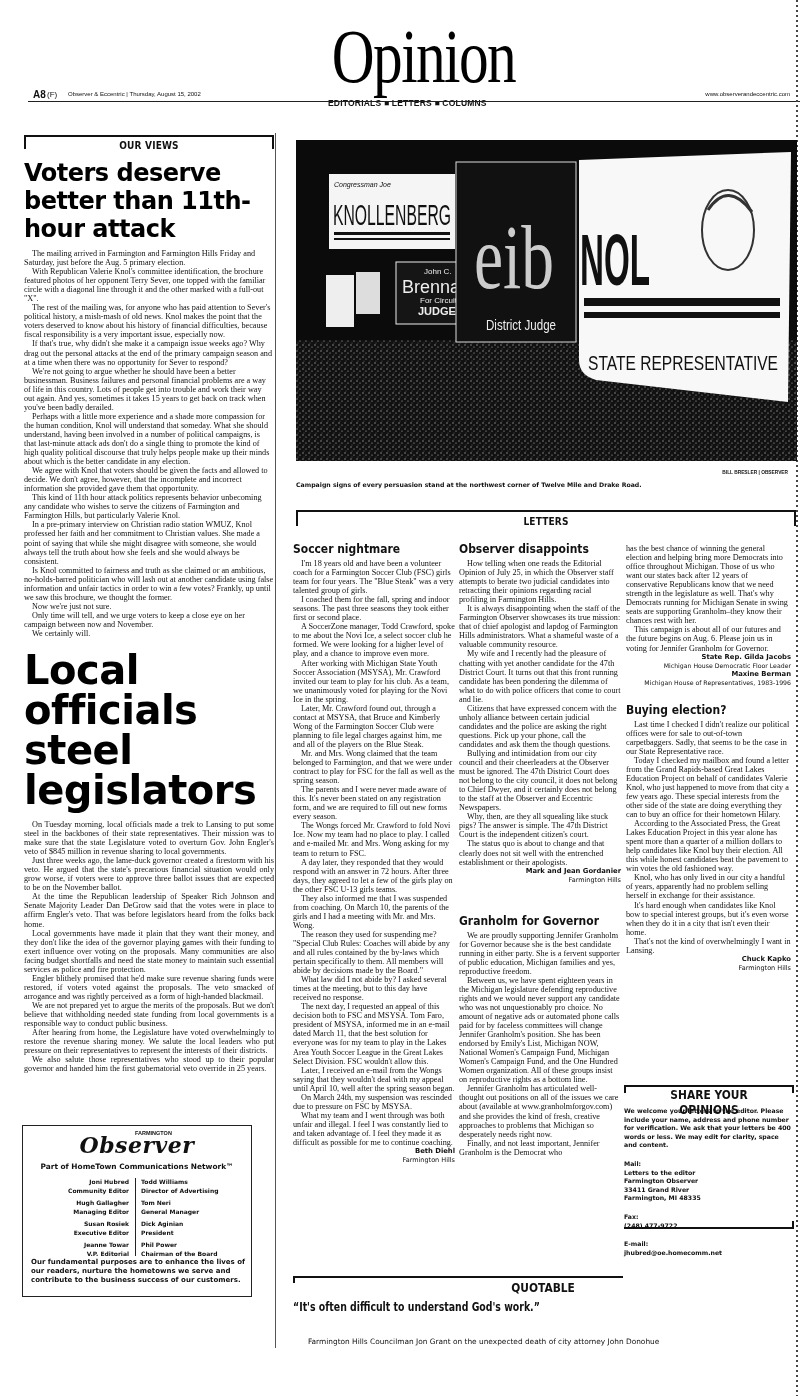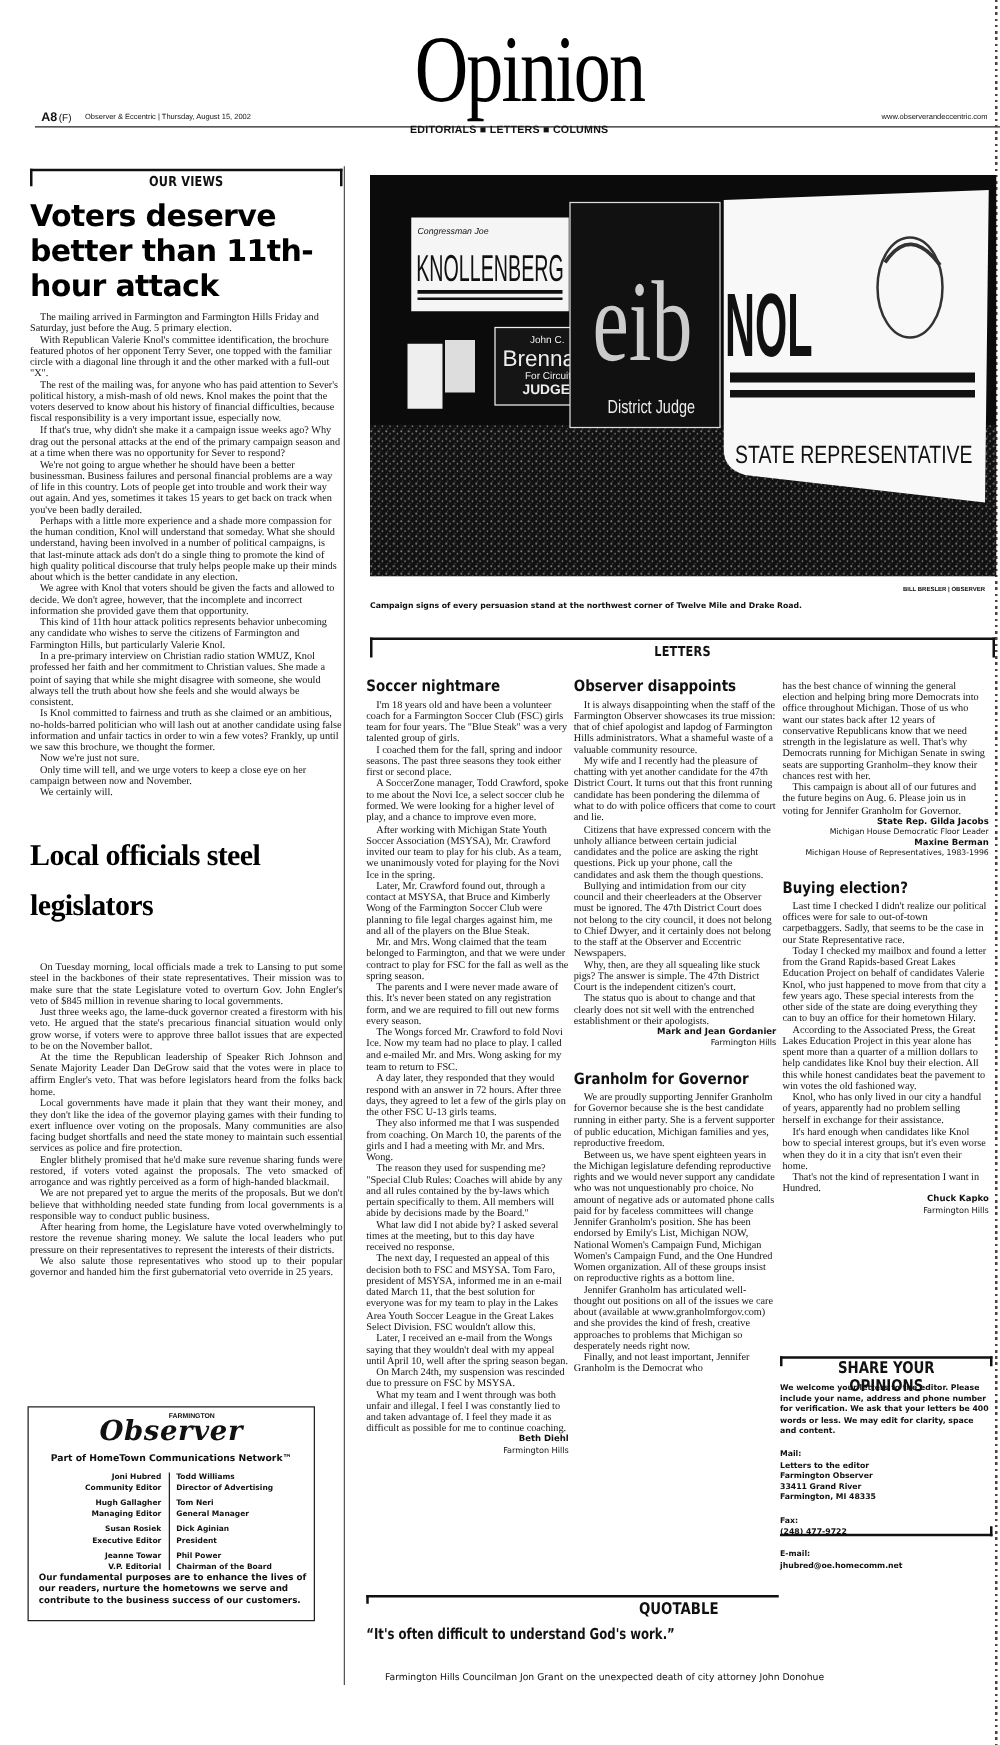--- a/index.html
+++ b/index.html
@@ -19,26 +19,26 @@
   #head-rule { position: absolute; left: 28px; top: 101px; width: 772px; height: 1px; background: #222; }
 
   
   #left-col { position: absolute; left: 24px; top: 135px; width: 250px; }
   .section-box { border-top: 2px solid #111; border-left: 2px solid #111; border-right: 2px solid #111; height: 14px; position: relative; }
   .section-label { font-family: "DejaVu Sans", sans-serif; font-weight: bold; font-size: 11px; text-align: center; transform: scaleX(0.82); letter-spacing: 0.2px; }
   #ourviews-label { position: absolute; left: 0; right: 0; top: 2px; }
 
   .headline { font-family: "DejaVu Sans", sans-serif; font-weight: bold; color: #000; }
   #ed1-headline { margin-top: 10px; font-size: 24px; line-height: 28px; letter-spacing: -0.5px; }
-  #ed2-headline { margin-top: 27px; font-size: 24px; line-height: 40px; letter-spacing: -0.5px; font-family: Liberation Serif, serif; }
+  #ed2-headline { margin-top: 12px; font-size: 40px; line-height: 40px; letter-spacing: -0.5px; }
 
   .body-text { font-family: "Liberation Serif", "DejaVu Serif", serif; font-size: 8.2px; line-height: 9.05px; text-align: left; }
   .body-text p { text-indent: 8px; }
   #ed1-body { margin-top: 6px; }
-  #ed2-body { margin-top: 24px; text-align: justify; }
+  #ed2-body { margin-top: 10px; text-align: justify; }
 
   
   #observer-box { position: absolute; left: 22px; top: 1125px; width: 230px; height: 172px; border: 1.5px solid #222; }
   #obs-farmington { position: absolute; left: 112px; top: 4px; font-family: "Liberation Sans", sans-serif; font-weight: bold; font-size: 5.5px; }
   #obs-name { position: absolute; left: 0; right: 0; top: 6px; text-align: center; font-family: "DejaVu Serif", serif; font-weight: bold; font-size: 22px; letter-spacing: 0.5px; font-style: italic; }
   #obs-network { position: absolute; left: 0; right: 0; top: 36px; text-align: center; font-family: "DejaVu Sans", sans-serif; font-weight: bold; font-size: 7.4px; }
   #staff-grid { position: absolute; left: 0; right: 0; top: 52px; height: 82px; }
   #staff-divider { position: absolute; left: 112px; top: 0; width: 1px; height: 78px; background: #222; }
   .staff-left { position: absolute; right: 122px; text-align: right; font-family: "DejaVu Sans", sans-serif; font-size: 6px; line-height: 8.5px; font-weight: bold; width: 100px; }
   .staff-right { position: absolute; left: 118px; font-family: "DejaVu Sans", sans-serif; font-size: 6px; line-height: 8.5px; font-weight: bold; width: 110px; }
@@ -243,31 +243,32 @@
       <p>What my team and I went through was both unfair and illegal. I feel I was constantly lied to and taken advantage of. I feel they made it as difficult as possible for me to continue coaching.</p>
     </div>
   <div class="sig-name">Beth Diehl</div>
   <div class="sig-place">Farmington Hills</div>
 </div>
 
 <div id="lcol2" class="letter-col">
   <div>
     <div class="letter-title">Observer disappoints</div>
     <div class="body-text">
+        <p>How telling when one reads the Editorial Opinion of July 25, in which the Observer staff attempts to berate two judicial candidates into retracting their opinions regarding racial profiling in Farmington Hills.</p>
         <p>It is always disappointing when the staff of the Farmington Observer showcases its true mission: that of chief apologist and lapdog of Farmington Hills administrators. What a shameful waste of a valuable community resource.</p>
         <p>My wife and I recently had the pleasure of chatting with yet another candidate for the 47th District Court. It turns out that this front running candidate has been pondering the dilemma of what to do with police officers that come to court and lie.</p>
         <p>Citizens that have expressed concern with the unholy alliance between certain judicial candidates and the police are asking the right questions. Pick up your phone, call the candidates and ask them the though questions.</p>
         <p>Bullying and intimidation from our city council and their cheerleaders at the Observer must be ignored. The 47th District Court does not belong to the city council, it does not belong to Chief Dwyer, and it certainly does not belong to the staff at the Observer and Eccentric Newspapers.</p>
         <p>Why, then, are they all squealing like stuck pigs? The answer is simple. The 47th District Court is the independent citizen's court.</p>
         <p>The status quo is about to change and that clearly does not sit well with the entrenched establishment or their apologists.</p>
       </div>
     <div class="sig-name">Mark and Jean Gordanier</div>
     <div class="sig-place">Farmington Hills</div>
   </div>
-  <div style="margin-top:16px">
+  <div style="margin-top:28px">
     <div class="letter-title">Granholm for Governor</div>
     <div class="body-text">
         <p>We are proudly supporting Jennifer Granholm for Governor because she is the best candidate running in either party. She is a fervent supporter of public education, Michigan families and yes, reproductive freedom.</p>
         <p>Between us, we have spent eighteen years in the Michigan legislature defending reproductive rights and we would never support any candidate who was not unquestionably pro choice. No amount of negative ads or automated phone calls paid for by faceless committees will change Jennifer Granholm's position. She has been endorsed by Emily's List, Michigan NOW, National Women's Campaign Fund, Michigan Women's Campaign Fund, and the One Hundred Women organization. All of these groups insist on reproductive rights as a bottom line.</p>
         <p>Jennifer Granholm has articulated well-thought out positions on all of the issues we care about (available at www.granholmforgov.com) and she provides the kind of fresh, creative approaches to problems that Michigan so desperately needs right now.</p>
         <p>Finally, and not least important, Jennifer Granholm is the Democrat who</p>
       </div>
   </div>
 </div>
 
@@ -283,21 +284,21 @@
     <div class="sig-title">Michigan House of Representatives, 1983-1996</div>
   </div>
   <div style="margin-top:14px">
     <div class="letter-title">Buying election?</div>
     <div class="body-text">
         <p>Last time I checked I didn't realize our political offices were for sale to out-of-town carpetbaggers. Sadly, that seems to be the case in our State Representative race.</p>
         <p>Today I checked my mailbox and found a letter from the Grand Rapids-based Great Lakes Education Project on behalf of candidates Valerie Knol, who just happened to move from that city a few years ago. These special interests from the other side of the state are doing everything they can to buy an office for their hometown Hilary.</p>
         <p>According to the Associated Press, the Great Lakes Education Project in this year alone has spent more than a quarter of a million dollars to help candidates like Knol buy their election. All this while honest candidates beat the pavement to win votes the old fashioned way.</p>
         <p>Knol, who has only lived in our city a handful of years, apparently had no problem selling herself in exchange for their assistance.</p>
         <p>It's hard enough when candidates like Knol bow to special interest groups, but it's even worse when they do it in a city that isn't even their home.</p>
-        <p>That's not the kind of representation I want in Hundred.</p>
+        <p>That's not the kind of overwhelmingly I want in Lansing.</p>
       </div>
     <div class="sig-name">Chuck Kapko</div>
     <div class="sig-place">Farmington Hills</div>
   </div>
 </div>
 
 <div id="share-box">
   <div id="share-top"></div>
   <div id="share-title">SHARE YOUR OPINIONS</div>
   <div id="share-body">

